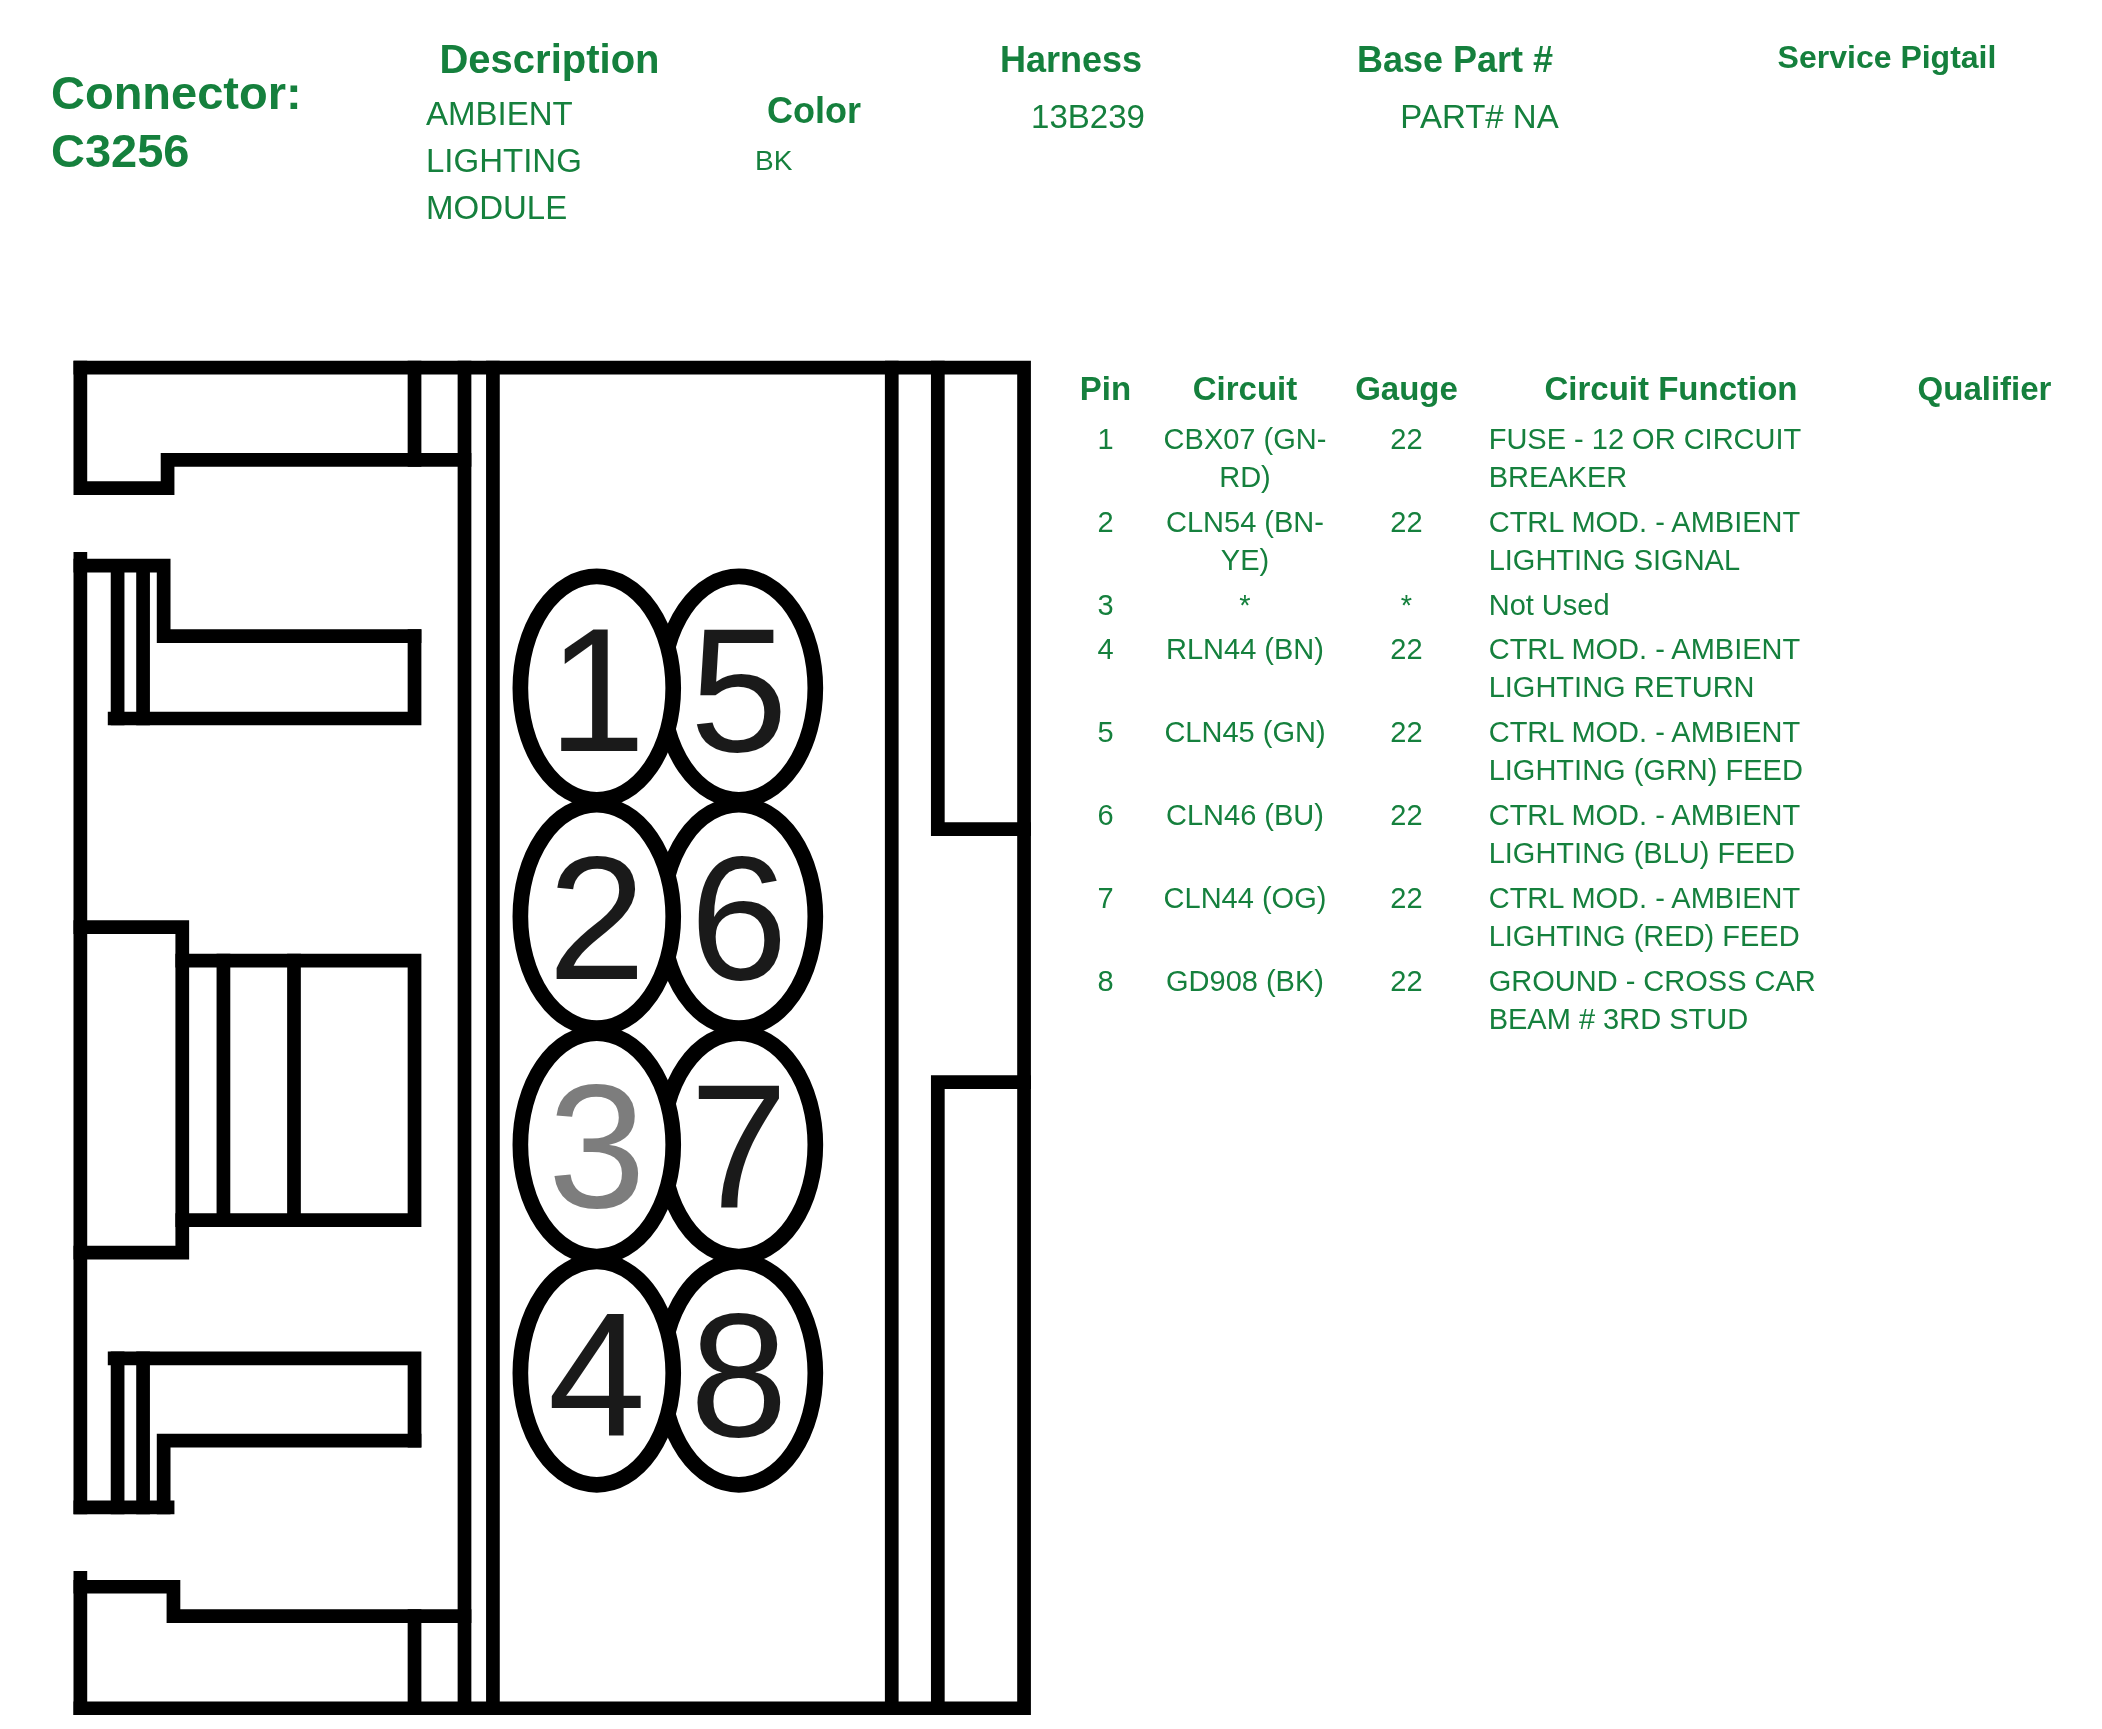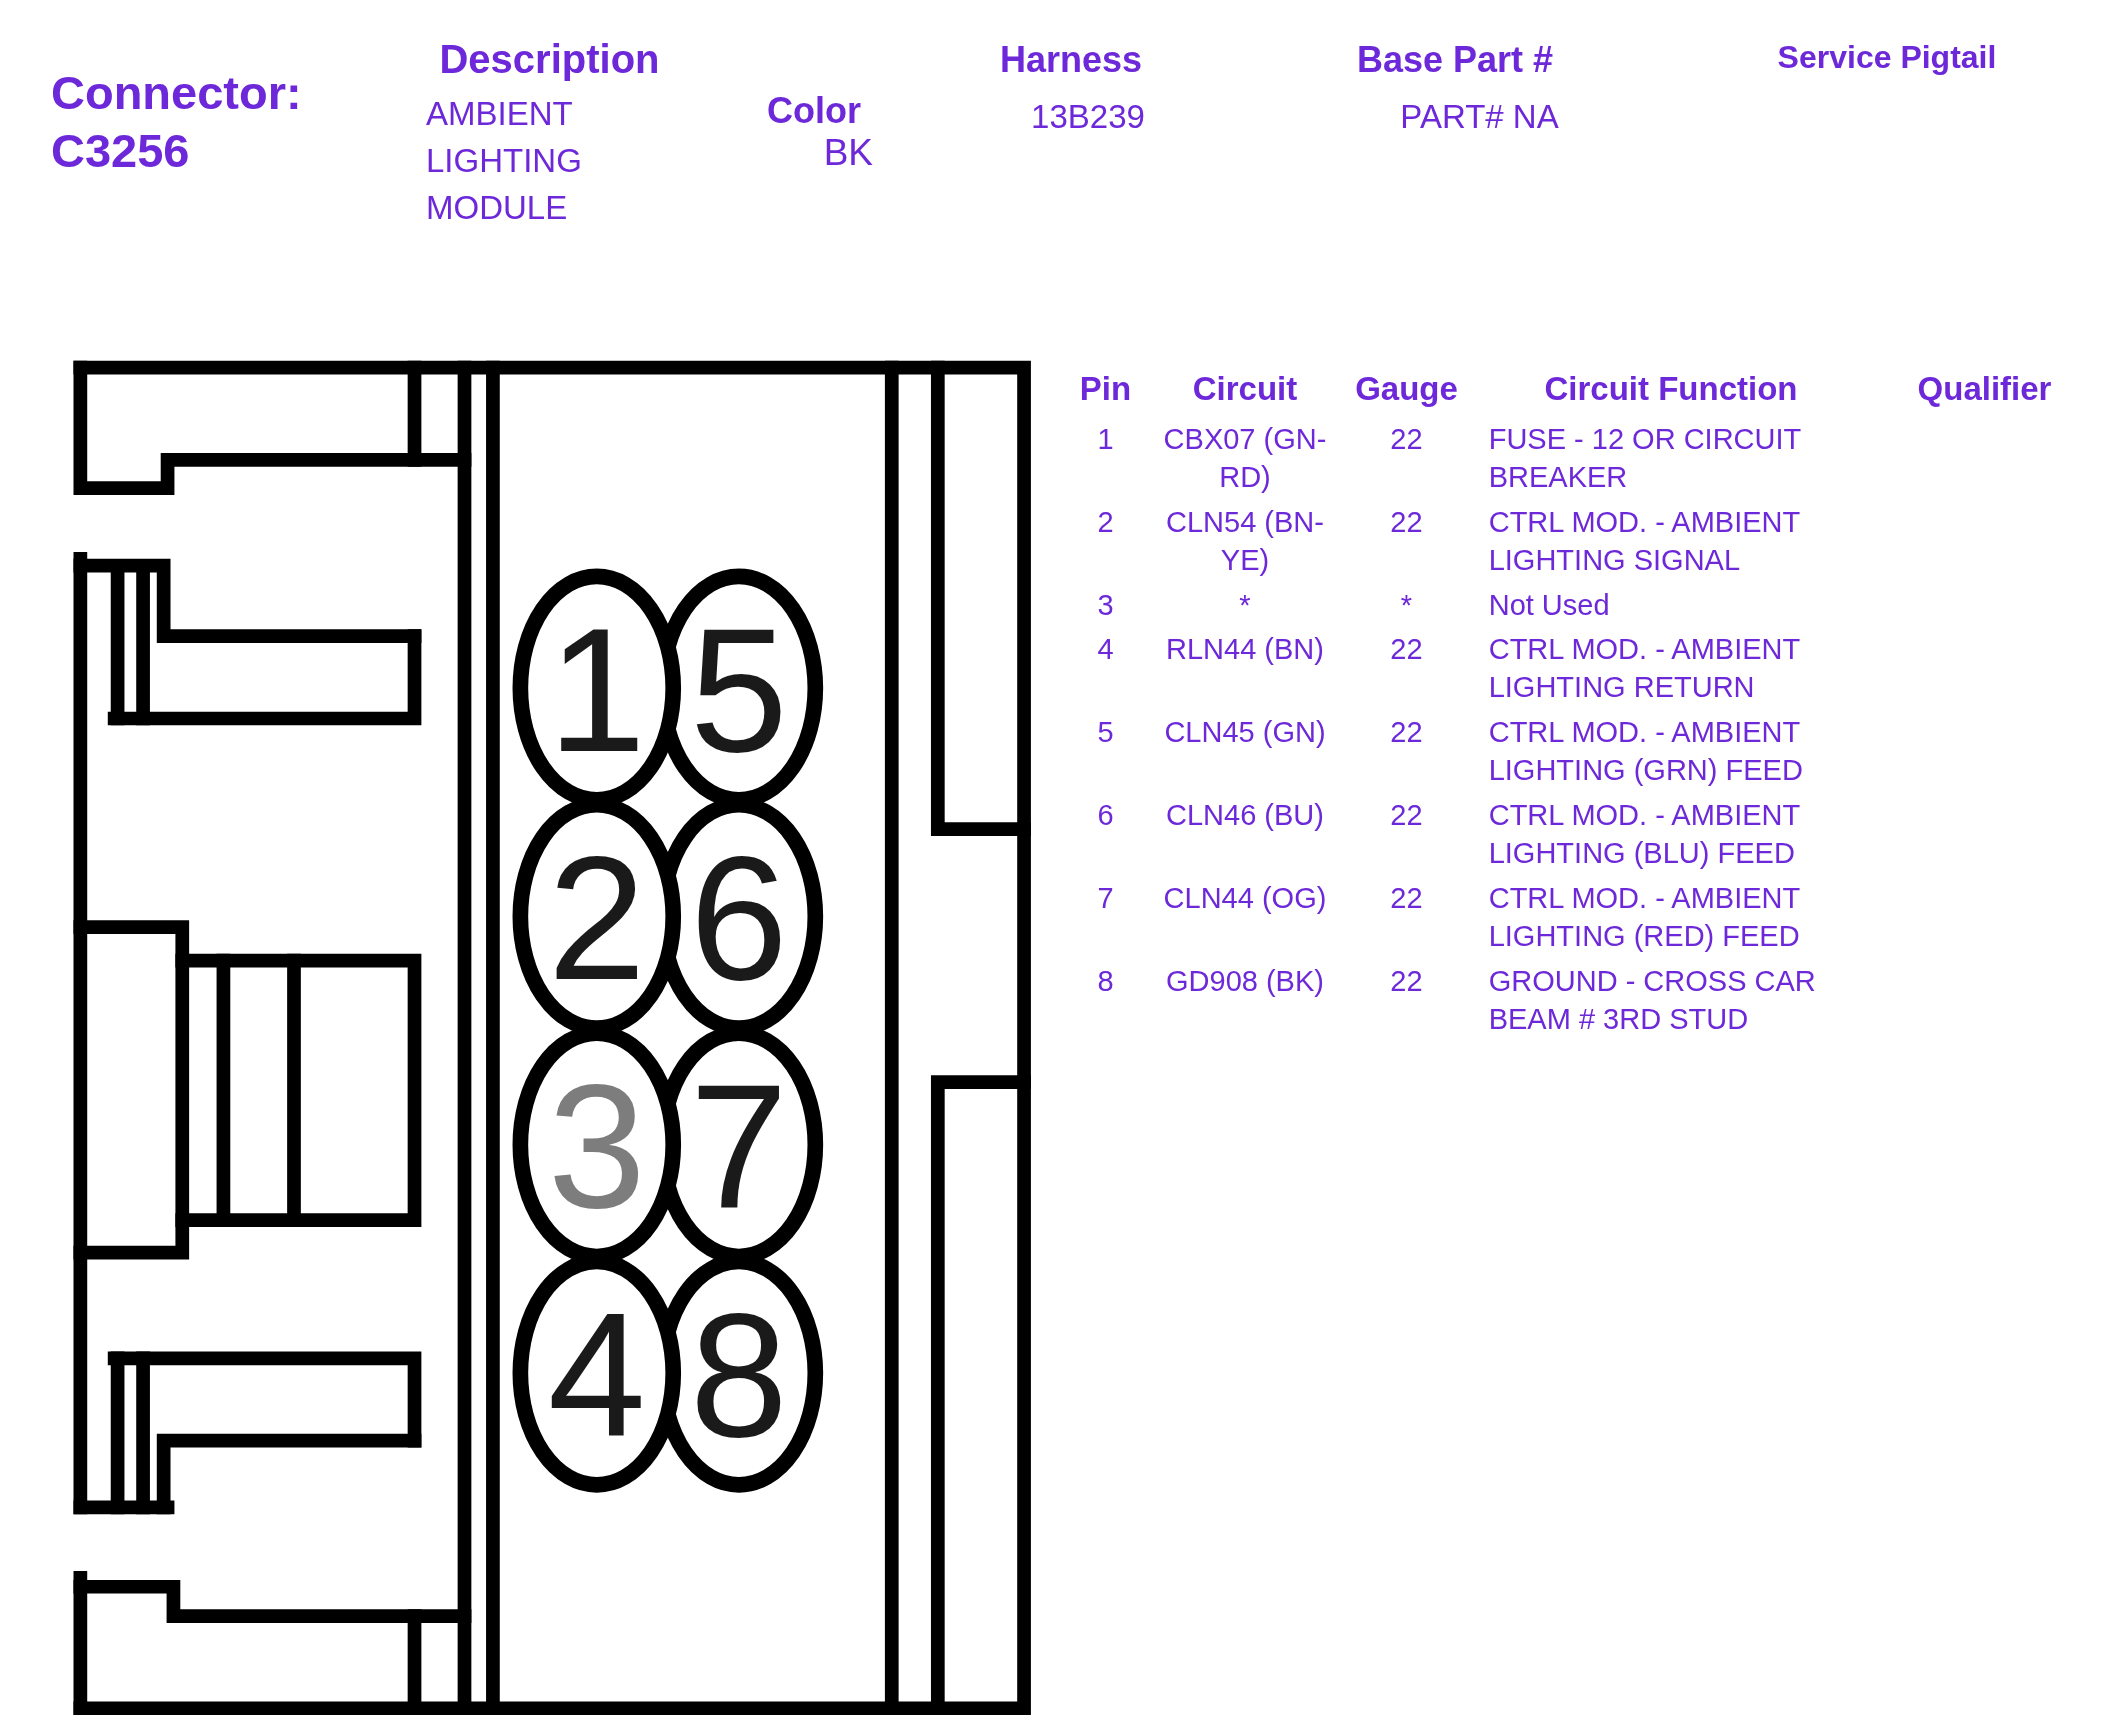--- a/index.html
+++ b/index.html
@@ -1,26 +1,26 @@
 <!DOCTYPE html>
 <html><head>
 <meta charset="utf-8">
 <style>
   html,body{margin:0;padding:0;background:#fff;}
   #page{position:relative;width:2102px;height:1730px;background:#ffffff;overflow:hidden;
-        font-family:"Liberation Sans", sans-serif;color:#6d28d9;}
+        font-family:"Liberation Sans", sans-serif;color:#15803d;}
   .abs{position:absolute;}
   .bold{font-weight:bold;}
   
   .conn-label{left:51px;top:65px;font-size:47px;font-weight:bold;}
   .conn-id{left:51px;top:123px;font-size:47px;font-weight:bold;}
   .h-desc-label{left:437px;top:37px;width:225px;font-size:40px;font-weight:bold;text-align:center;}
   .h-desc-value{left:426px;top:90px;width:196px;font-size:33px;line-height:47px;text-align:left;}
   .h-color-label{left:755px;top:90px;width:118px;font-size:36px;font-weight:bold;text-align:center;}
-  .h-color-value{left:755px;top:132px;width:118px;font-size:37px;text-align:right;}
+  .h-color-value{left:755px;top:145px;width:118px;font-size:28px;text-align:left;}
   .h-harness-label{left:1000px;top:39px;width:176px;font-size:36px;font-weight:bold;text-align:left;}
   .h-harness-value{left:1000px;top:98px;width:176px;font-size:33px;text-align:center;}
   .h-base-label{left:1357px;top:39px;width:245px;font-size:36px;font-weight:bold;text-align:left;}
   .h-base-value{left:1357px;top:98px;width:245px;font-size:33px;text-align:center;}
   .h-pigtail-label{left:1735px;top:39px;width:304px;font-size:32px;font-weight:bold;text-align:center;}
   
   .pin-table{left:1059px;top:335px;width:1044px;}
   .trow{display:grid;grid-template-columns:93px 186px 137px 392px 235px;align-items:start;}
   .thead{font-size:33px;font-weight:bold;margin-bottom:11.8px;margin-top:35px;}
   .thead > div{text-align:center;}

